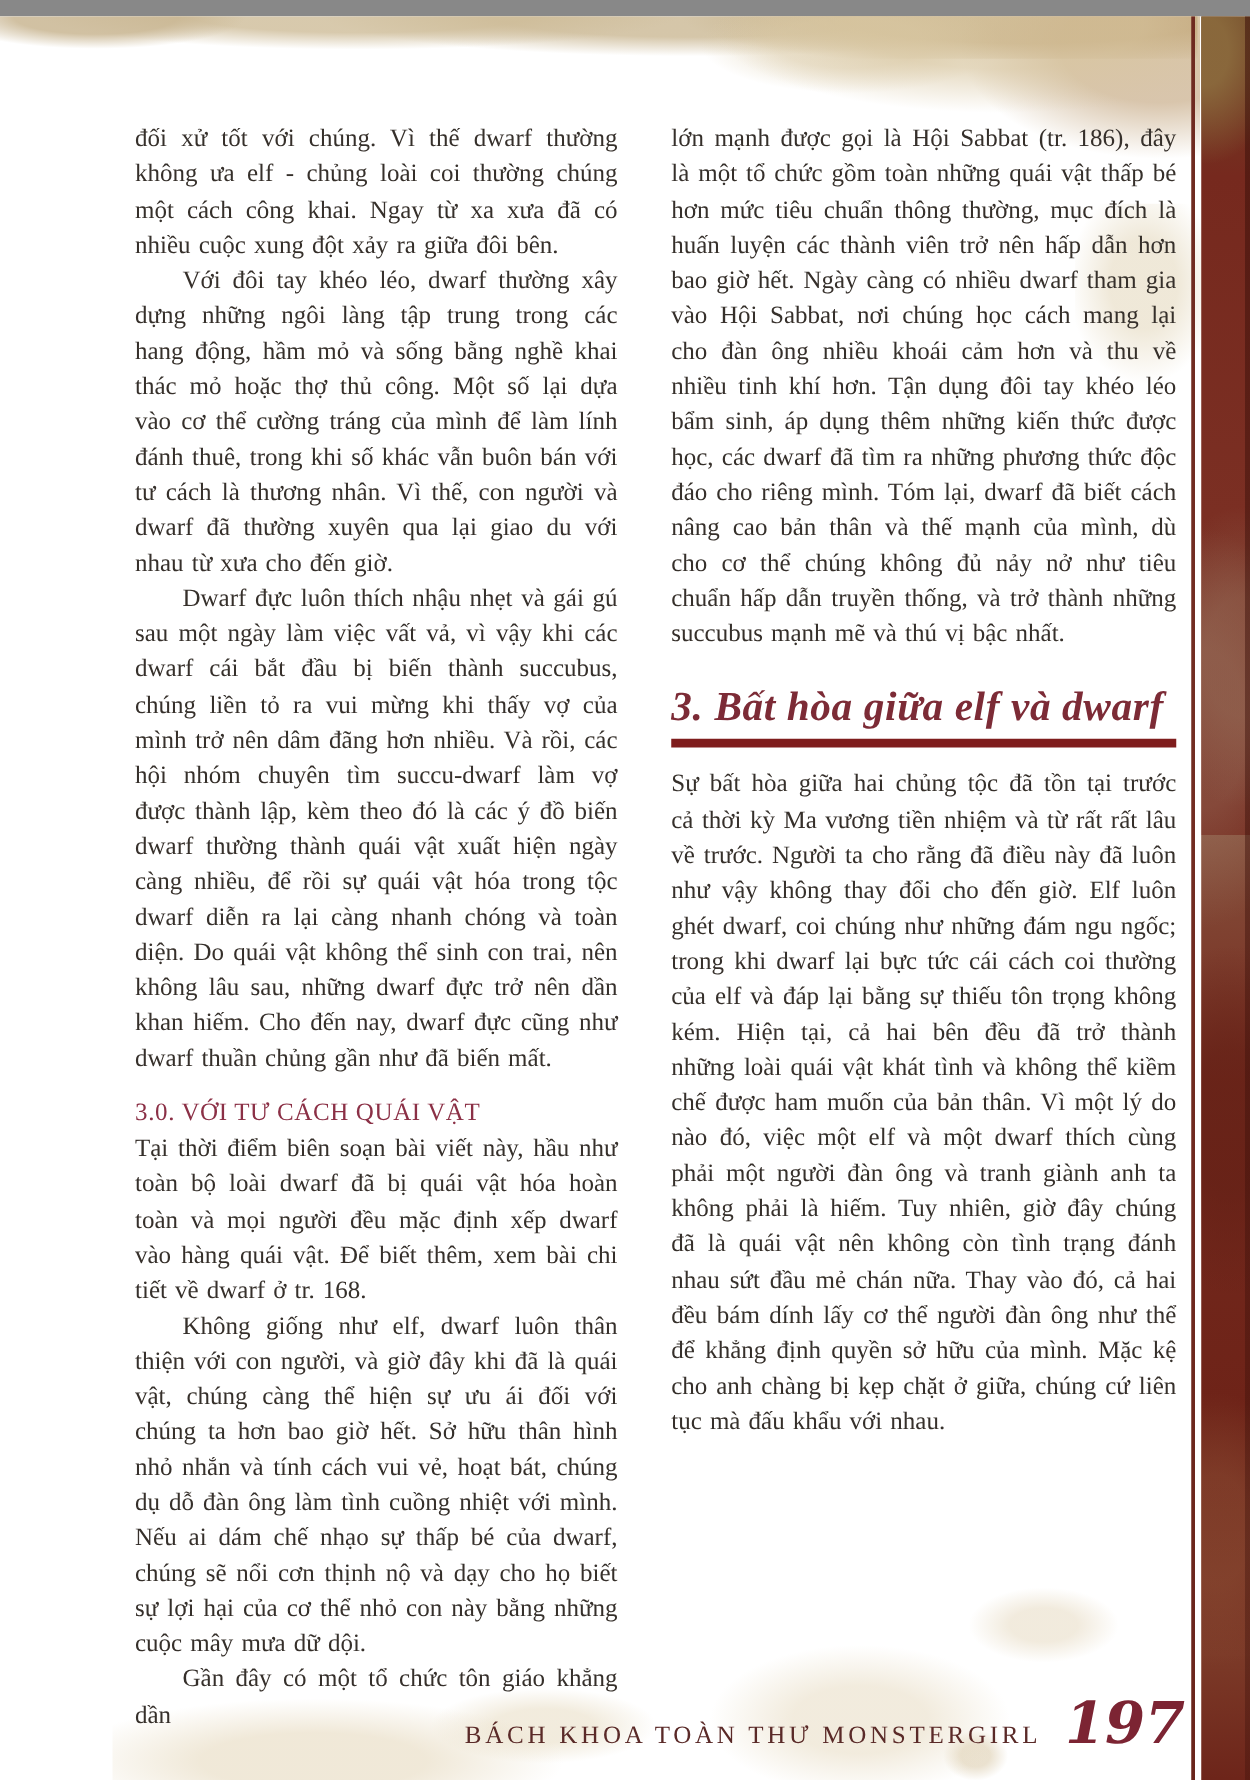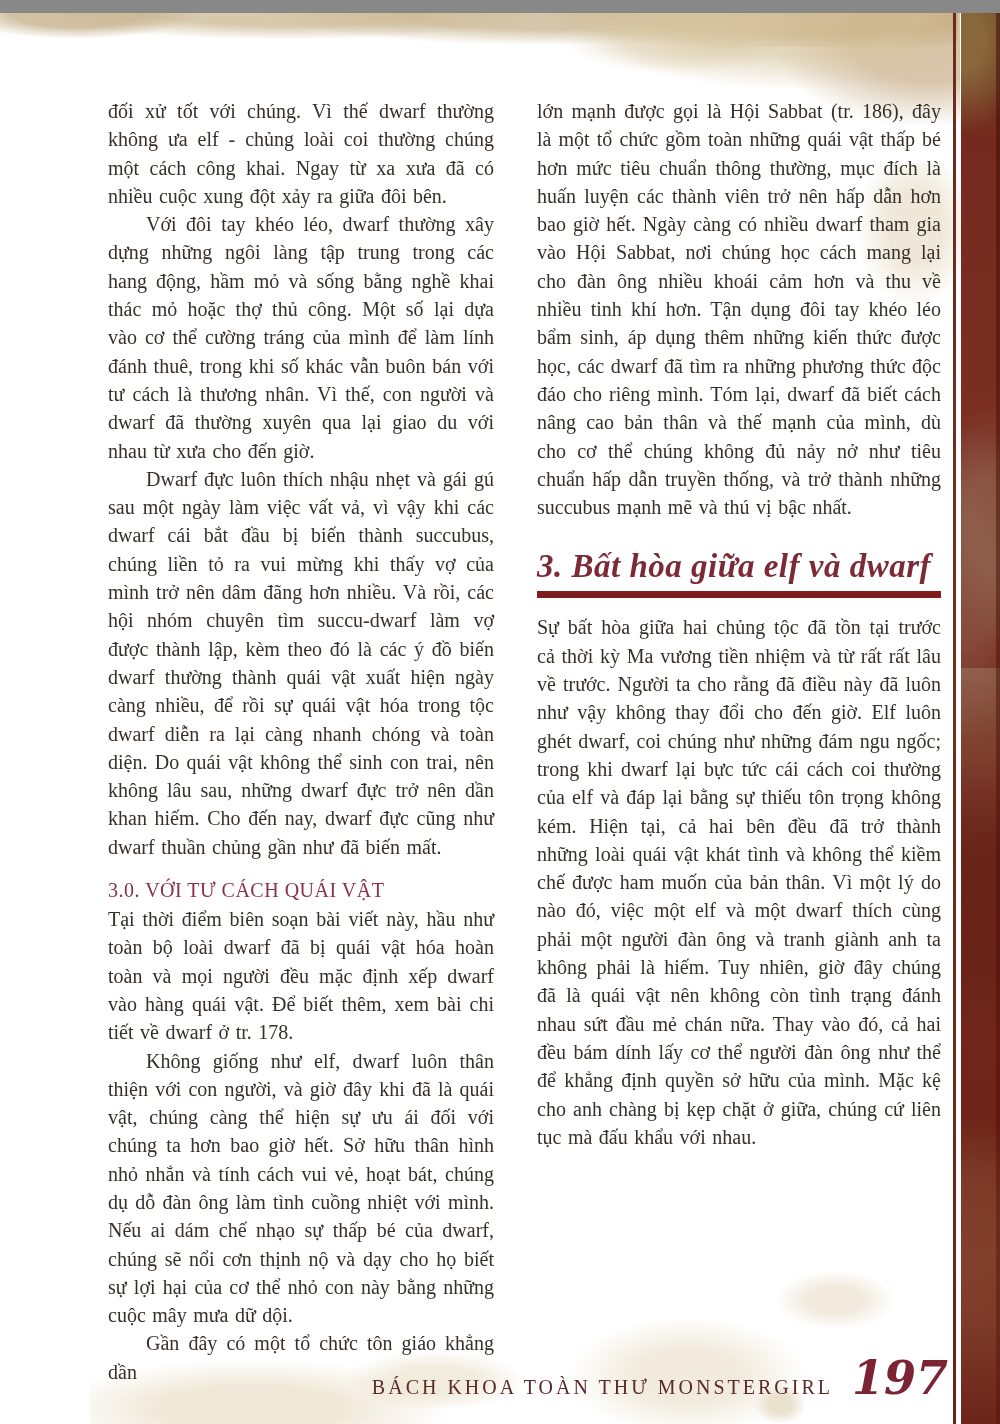--- a/index.html
+++ b/index.html
@@ -124,21 +124,21 @@
   <div class="stain stain-topright"></div>
   <div class="stain stain-midright"></div>
   <div class="stain stain-bottomleft"></div>
   <div class="stain stain-bottomcenter"></div>
 
   <div class="col col-left">
     <p>đối xử tốt với chúng. Vì thế dwarf thường không ưa elf - chủng loài coi thường chúng một cách công khai. Ngay từ xa xưa đã có nhiều cuộc xung đột xảy ra giữa đôi bên.</p>
     <p class="indent">Với đôi tay khéo léo, dwarf thường xây dựng những ngôi làng tập trung trong các hang động, hầm mỏ và sống bằng nghề khai thác mỏ hoặc thợ thủ công. Một số lại dựa vào cơ thể cường tráng của mình để làm lính đánh thuê, trong khi số khác vẫn buôn bán với tư cách là thương nhân. Vì thế, con người và dwarf đã thường xuyên qua lại giao du với nhau từ xưa cho đến giờ.</p>
     <p class="indent">Dwarf đực luôn thích nhậu nhẹt và gái gú sau một ngày làm việc vất vả, vì vậy khi các dwarf cái bắt đầu bị biến thành succubus, chúng liền tỏ ra vui mừng khi thấy vợ của mình trở nên dâm đãng hơn nhiều. Và rồi, các hội nhóm chuyên tìm succu-dwarf làm vợ được thành lập, kèm theo đó là các ý đồ biến dwarf thường thành quái vật xuất hiện ngày càng nhiều, để rồi sự quái vật hóa trong tộc dwarf diễn ra lại càng nhanh chóng và toàn diện. Do quái vật không thể sinh con trai, nên không lâu sau, những dwarf đực trở nên dần khan hiếm. Cho đến nay, dwarf đực cũng như dwarf thuần chủng gần như đã biến mất.</p>
     <h3 class="sub-heading">3.0. VỚI TƯ CÁCH QUÁI VẬT</h3>
-    <p>Tại thời điểm biên soạn bài viết này, hầu như toàn bộ loài dwarf đã bị quái vật hóa hoàn toàn và mọi người đều mặc định xếp dwarf vào hàng quái vật. Để biết thêm, xem bài chi tiết về dwarf ở tr. 178.</p>
+    <p>Tại thời điểm biên soạn bài viết này, hầu như toàn bộ loài dwarf đã bị quái vật hóa hoàn toàn và mọi người đều mặc định xếp dwarf vào hàng quái vật. Để biết thêm, xem bài chi tiết về dwarf ở tr. 168.</p>
     <p class="indent">Không giống như elf, dwarf luôn thân thiện với con người, và giờ đây khi đã là quái vật, chúng càng thể hiện sự ưu ái đối với chúng ta hơn bao giờ hết. Sở hữu thân hình nhỏ nhắn và tính cách vui vẻ, hoạt bát, chúng dụ dỗ đàn ông làm tình cuồng nhiệt với mình. Nếu ai dám chế nhạo sự thấp bé của dwarf, chúng sẽ nổi cơn thịnh nộ và dạy cho họ biết sự lợi hại của cơ thể nhỏ con này bằng những cuộc mây mưa dữ dội.</p>
     <p class="indent">Gần đây có một tổ chức tôn giáo khẳng dần</p>
   </div>
 
   <div class="col col-right">
     <p>lớn mạnh được gọi là Hội Sabbat (tr. 186), đây là một tổ chức gồm toàn những quái vật thấp bé hơn mức tiêu chuẩn thông thường, mục đích là huấn luyện các thành viên trở nên hấp dẫn hơn bao giờ hết. Ngày càng có nhiều dwarf tham gia vào Hội Sabbat, nơi chúng học cách mang lại cho đàn ông nhiều khoái cảm hơn và thu về nhiều tinh khí hơn. Tận dụng đôi tay khéo léo bẩm sinh, áp dụng thêm những kiến thức được học, các dwarf đã tìm ra những phương thức độc đáo cho riêng mình. Tóm lại, dwarf đã biết cách nâng cao bản thân và thế mạnh của mình, dù cho cơ thể chúng không đủ nảy nở như tiêu chuẩn hấp dẫn truyền thống, và trở thành những succubus mạnh mẽ và thú vị bậc nhất.</p>
     <h2 class="main-heading">3. Bất hòa giữa elf và dwarf</h2>
     <p>Sự bất hòa giữa hai chủng tộc đã tồn tại trước cả thời kỳ Ma vương tiền nhiệm và từ rất rất lâu về trước. Người ta cho rằng đã điều này đã luôn như vậy không thay đổi cho đến giờ. Elf luôn ghét dwarf, coi chúng như những đám ngu ngốc; trong khi dwarf lại bực tức cái cách coi thường của elf và đáp lại bằng sự thiếu tôn trọng không kém. Hiện tại, cả hai bên đều đã trở thành những loài quái vật khát tình và không thể kiềm chế được ham muốn của bản thân. Vì một lý do nào đó, việc một elf và một dwarf thích cùng phải một người đàn ông và tranh giành anh ta không phải là hiếm. Tuy nhiên, giờ đây chúng đã là quái vật nên không còn tình trạng đánh nhau sứt đầu mẻ chán nữa. Thay vào đó, cả hai đều bám dính lấy cơ thể người đàn ông như thể để khẳng định quyền sở hữu của mình. Mặc kệ cho anh chàng bị kẹp chặt ở giữa, chúng cứ liên tục mà đấu khẩu với nhau.</p>
   </div>
 

